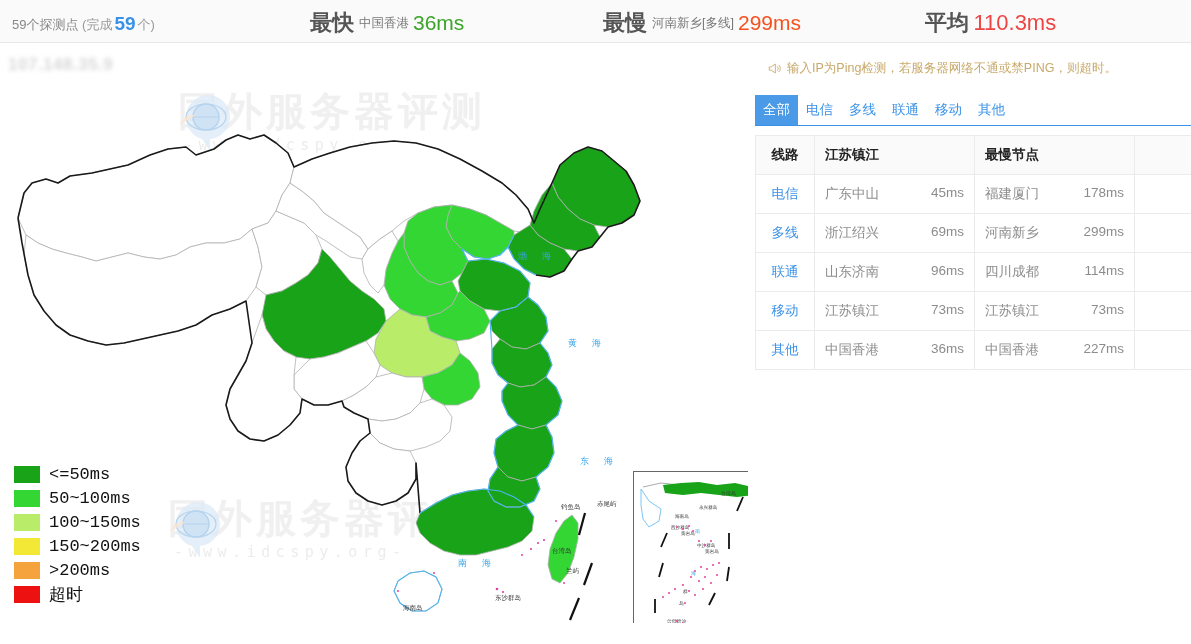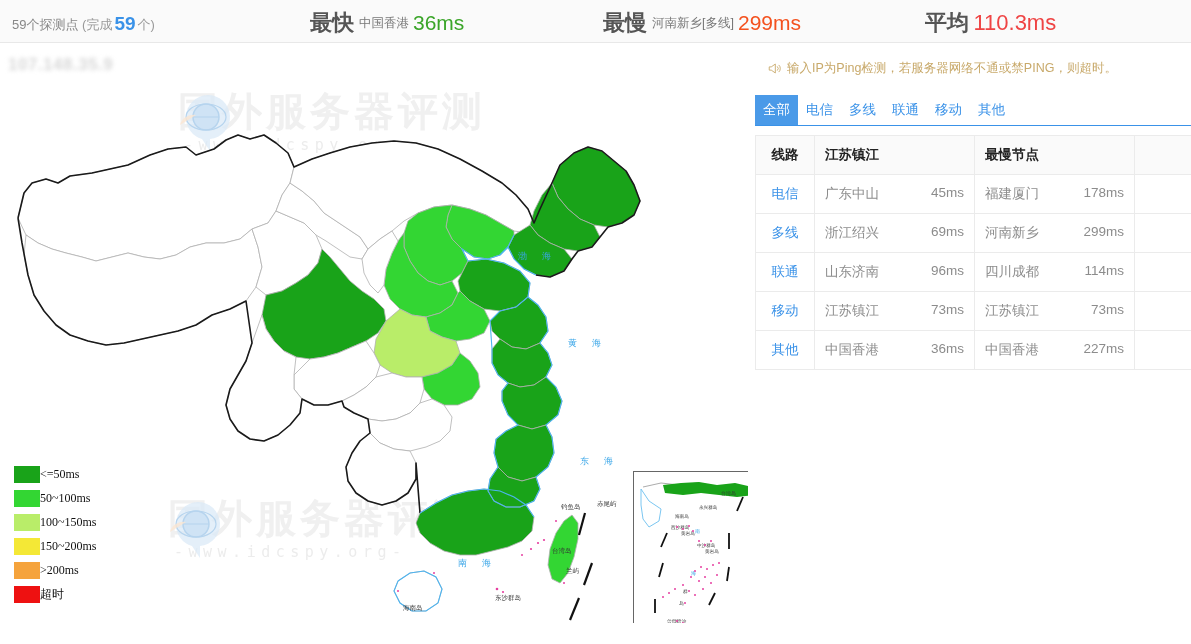--- a/index.html
+++ b/index.html
@@ -54,22 +54,22 @@
     font-size:15px;color:#ececec;letter-spacing:5.5px;
     white-space:nowrap;margin-top:5px;margin-left:6px;
     font-family:"DejaVu Sans Mono",monospace;
   }
   .wm-logo{position:absolute;width:70px;height:70px;}
 
   
   .legend{position:absolute;left:14px;top:420px;}
   .legend-row{display:flex;align-items:center;height:23px;margin-bottom:1px;}
   .legend-sw{width:26px;height:17px;display:block;}
-  .legend-lb{font-size:12px;color:#111;white-space:nowrap;
-             font-family:Liberation Serif, serif;}
+  .legend-lb{font-size:17px;color:#111;margin-left:9px;white-space:nowrap;
+             font-family:Liberation Mono, monospace;}
 
   
   .right-panel{
     position:absolute;left:748px;top:43px;width:443px;height:580px;background:#fff;
   }
   .hint{
     position:absolute;left:20px;top:17px;font-size:12.5px;color:#c8a96a;white-space:nowrap;
     display:flex;align-items:center;
   }
   .hint .horn{margin-right:6px;display:inline-block;line-height:1;}

